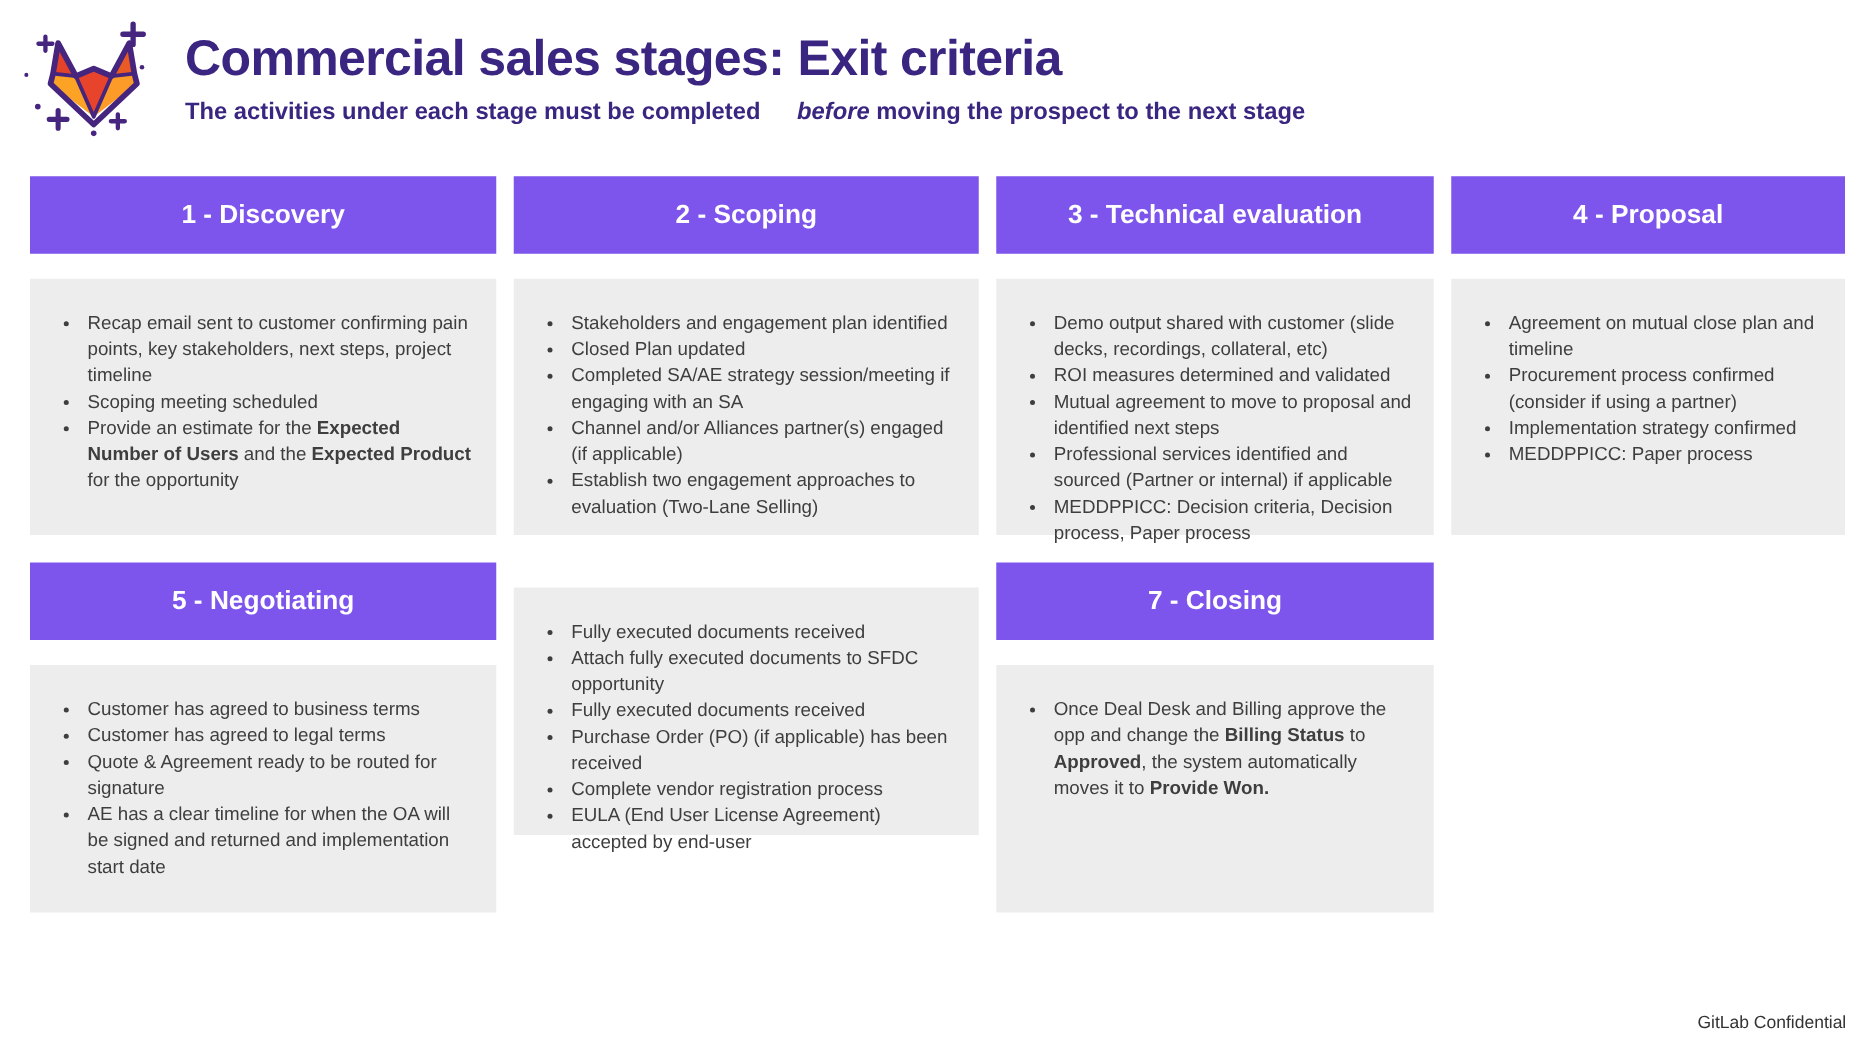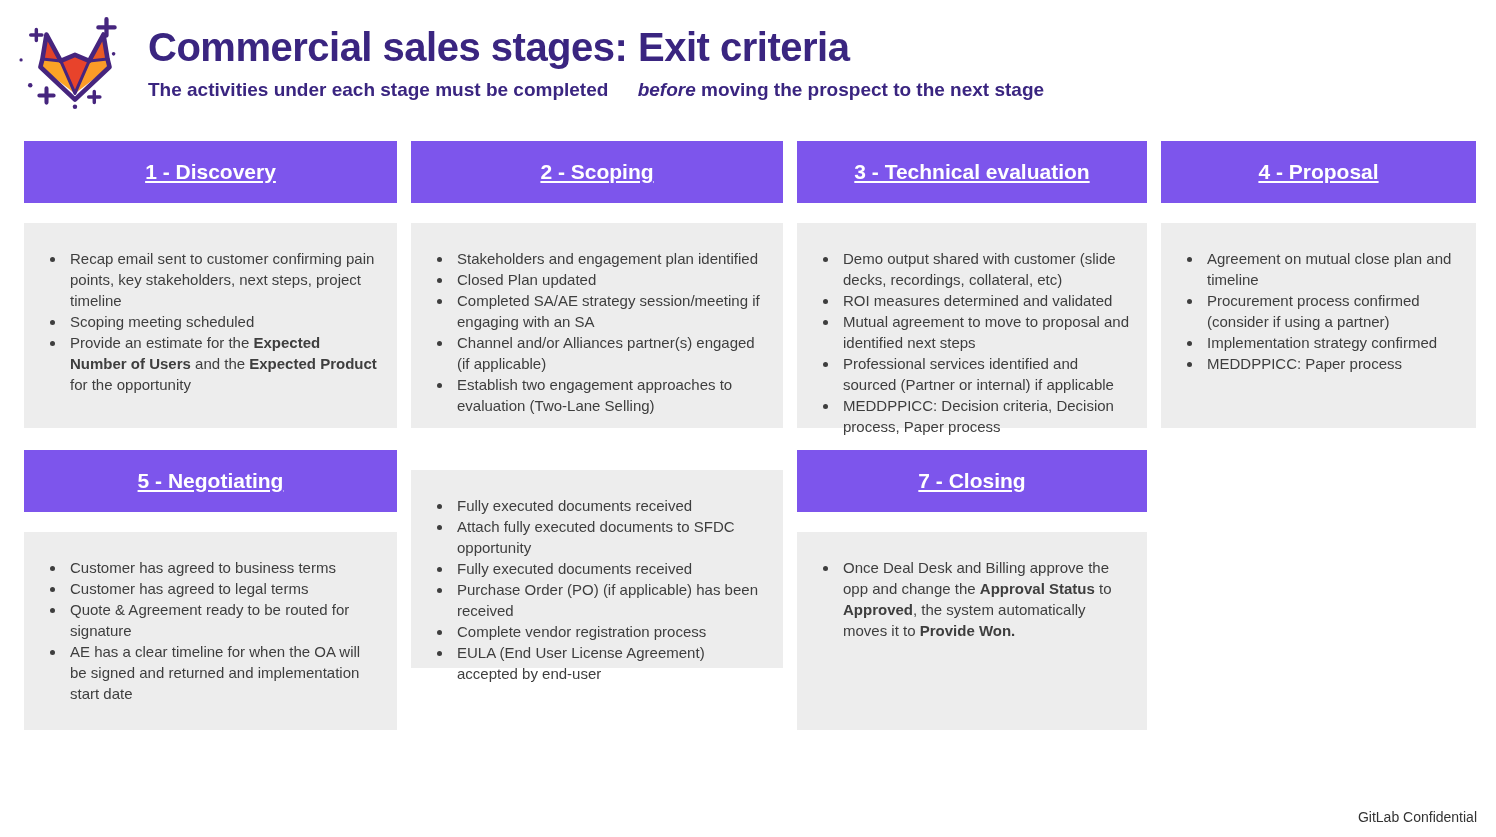--- a/index.html
+++ b/index.html
@@ -35,21 +35,21 @@
     position: absolute; left: 24px; top: 141px;
     display: grid;
     grid-template-columns: 373px 372px 350px 315px;
     column-gap: 14px; row-gap: 22px;
     align-items: start;
   }
   .stage { display: flex; flex-direction: column; }
   .stage-header {
     height: 62px; background: var(--accent-purple);
     display: flex; align-items: center; justify-content: center;
-    color: #ffffff; font-size: 21px; font-weight: 700; text-decoration: underline;
+    color: #ffffff; font-size: 21px; font-weight: 700;
   }
   .stage-body {
     margin-top: 20px; background: var(--box-gray);
     padding: 25px 18px 10px 18px;
   }
   .row1 .stage-body { height: 205px; }
   .row2 .stage-body { height: 198px; }
   .stage-body ul {
     list-style: disc; margin-left: 24px;
     color: var(--body-text); font-size: 15px; line-height: 21px;
@@ -174,21 +174,21 @@
             <li><span>Complete vendor registration process</span></li>
             <li><span>EULA (End User License Agreement) accepted by end-user</span></li>
           </ul>
       </div>
     </section>
 
     <section class="stage row2">
       <div class="stage-header">7 - Closing</div>
       <div class="stage-body">
         <ul>
-            <li><span>Once Deal Desk and Billing approve the opp and change the </span><span class="b">Approval Status</span><span> to </span><span class="b">Approved</span><span>, the system automatically moves it to </span><span class="b">Provide Won.</span></li>
+            <li><span>Once Deal Desk and Billing approve the opp and change the </span><span class="b">Billing Status</span><span> to </span><span class="b">Approved</span><span>, the system automatically moves it to </span><span class="b">Provide Won.</span></li>
           </ul>
       </div>
     </section>
 
   </main>
 
   <div class="footer-note">GitLab Confidential</div>
 
 </div>
 

